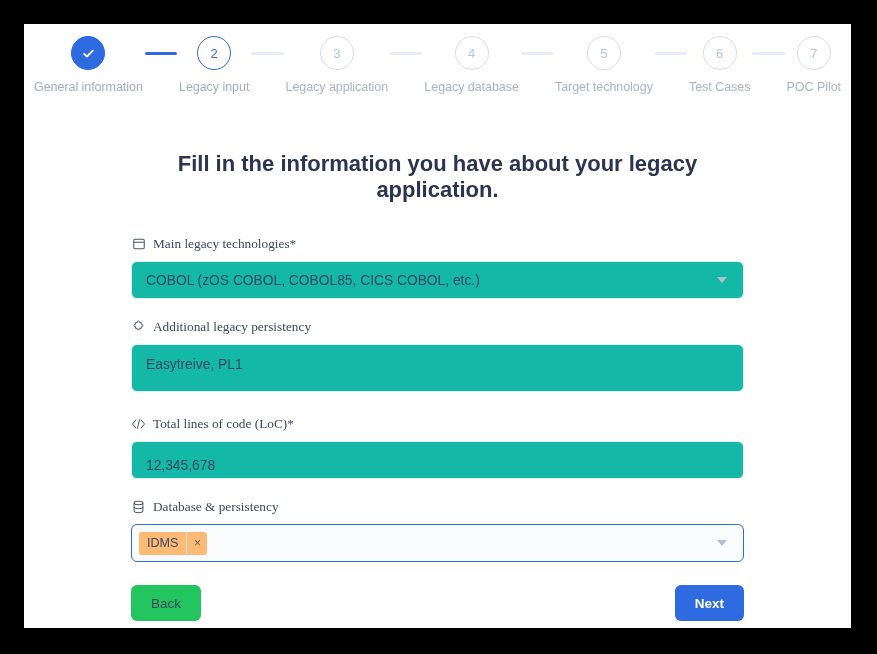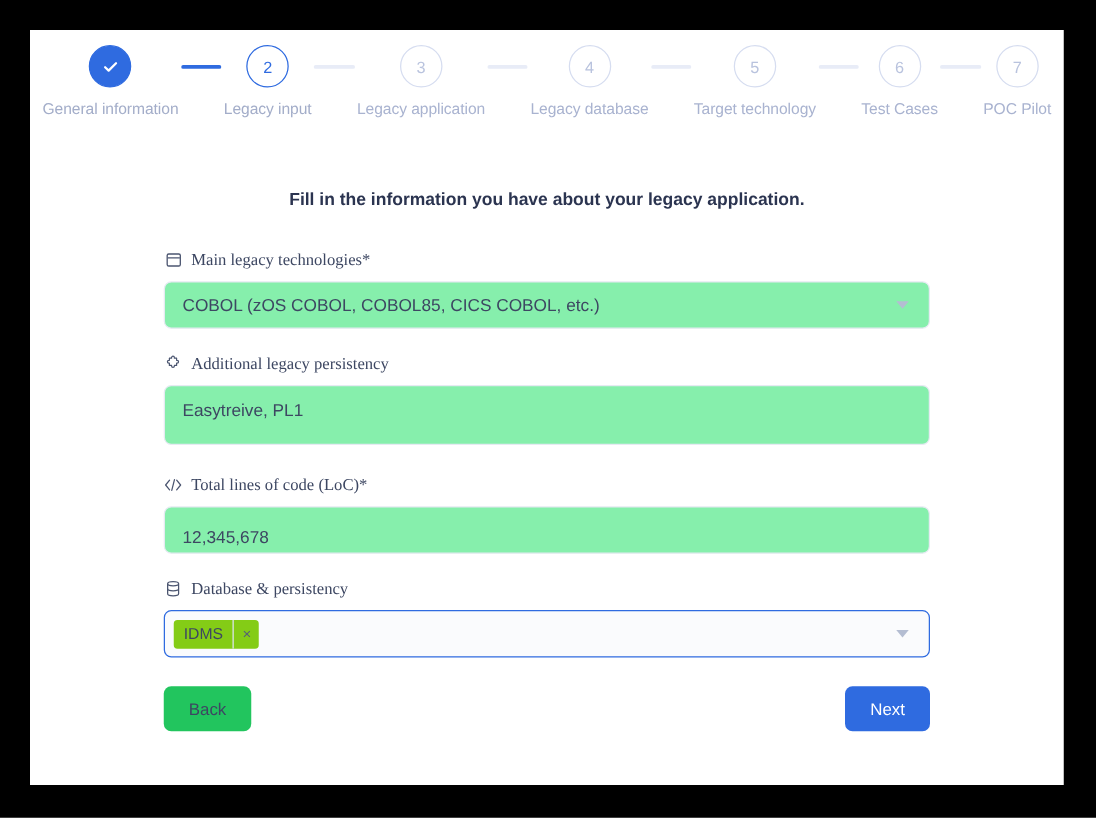--- a/index.html
+++ b/index.html
@@ -89,21 +89,21 @@
     background: #e8ecf7;
   }
   .connector.active .bar { background: #2f6be0; }
 
   
   .form-wrap {
     padding: 0 107px;
   }
   .form-title {
     text-align: center;
-    font-size: 14px;
+    font-size: 22px;
     font-weight: bold;
     color: #2b3450;
     margin: 47px 0 33px 0;
   }
   .field { margin-bottom: 0; }
   .field-label {
     display: flex;
     align-items: center;
     gap: 7px;
     font-size: 13.3px;
@@ -117,21 +117,21 @@
     display: inline-flex;
     align-items: center;
     justify-content: center;
     color: #5b6staff;
     flex: 0 0 auto;
   }
   .field-icon svg { display: block; }
 
   .control {
     width: 100%;
-    background: #86efac;
+    background: #14b8a6;
     border: 1px solid #e6eaf2;
     border-radius: 6px;
     font-size: 13.8px;
     color: #3d4762;
     font-family: "Liberation Sans", sans-serif;
   }
   .select-control {
     height: 38px;
     display: flex;
     align-items: center;
@@ -164,21 +164,21 @@
     display: flex;
     align-items: center;
     padding: 0 14px 0 7px;
     border: 1.6px solid #2f6be0;
     background: #fafbfd;
   }
   .chips-area { flex: 1 1 auto; display: flex; align-items: center; gap: 6px; }
   .chip {
     display: inline-flex;
     align-items: stretch;
-    background: #84cc16;
+    background: #fdba74;
     border-radius: 3px;
     height: 23px;
     overflow: hidden;
   }
   .chip-label {
     display: flex;
     align-items: center;
     padding: 0 8px;
     font-size: 12.6px;
     color: #3d4762;
@@ -217,21 +217,21 @@
     align-items: center;
     justify-content: center;
   }
   .btn-back {
     background: #22c55e;
     color: #3d4762;
   }
   .btn-next {
     background: #2f6be0;
     color: #ffffff;
-    font-weight: normal;
+    font-weight: bold;
     min-width: 60px;
   }
 </style>
 </head>
 <body>
 
 <div id="app-frame">
 
   <div class="stepper">
 

